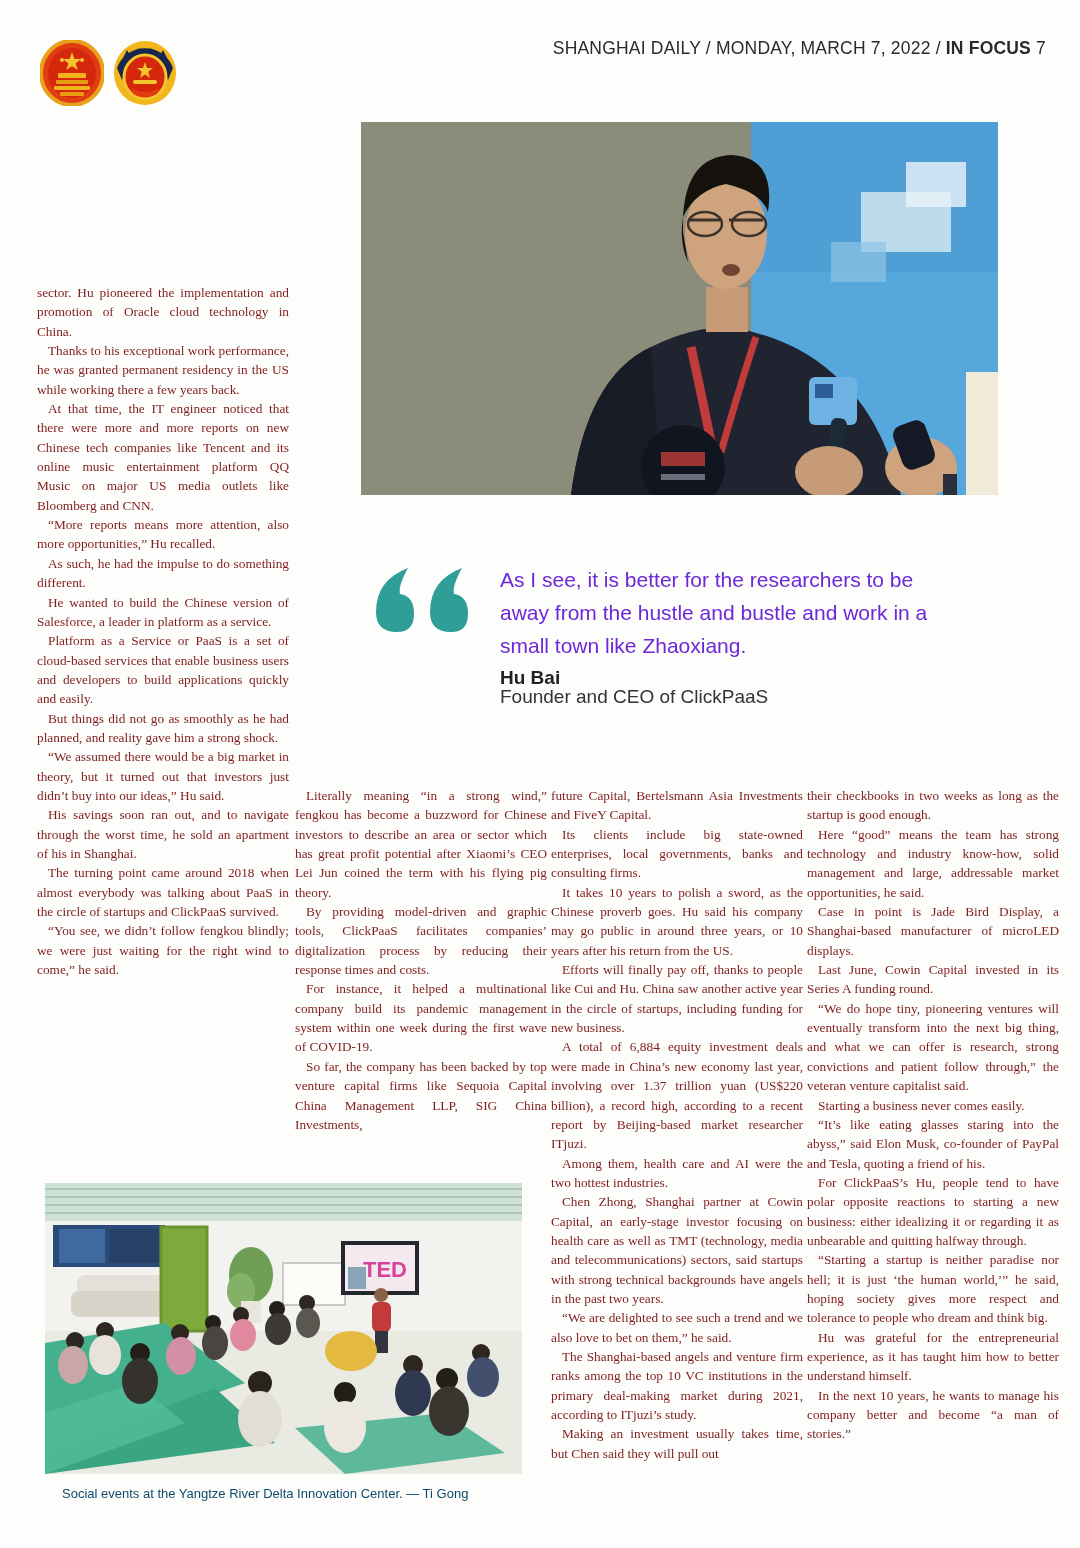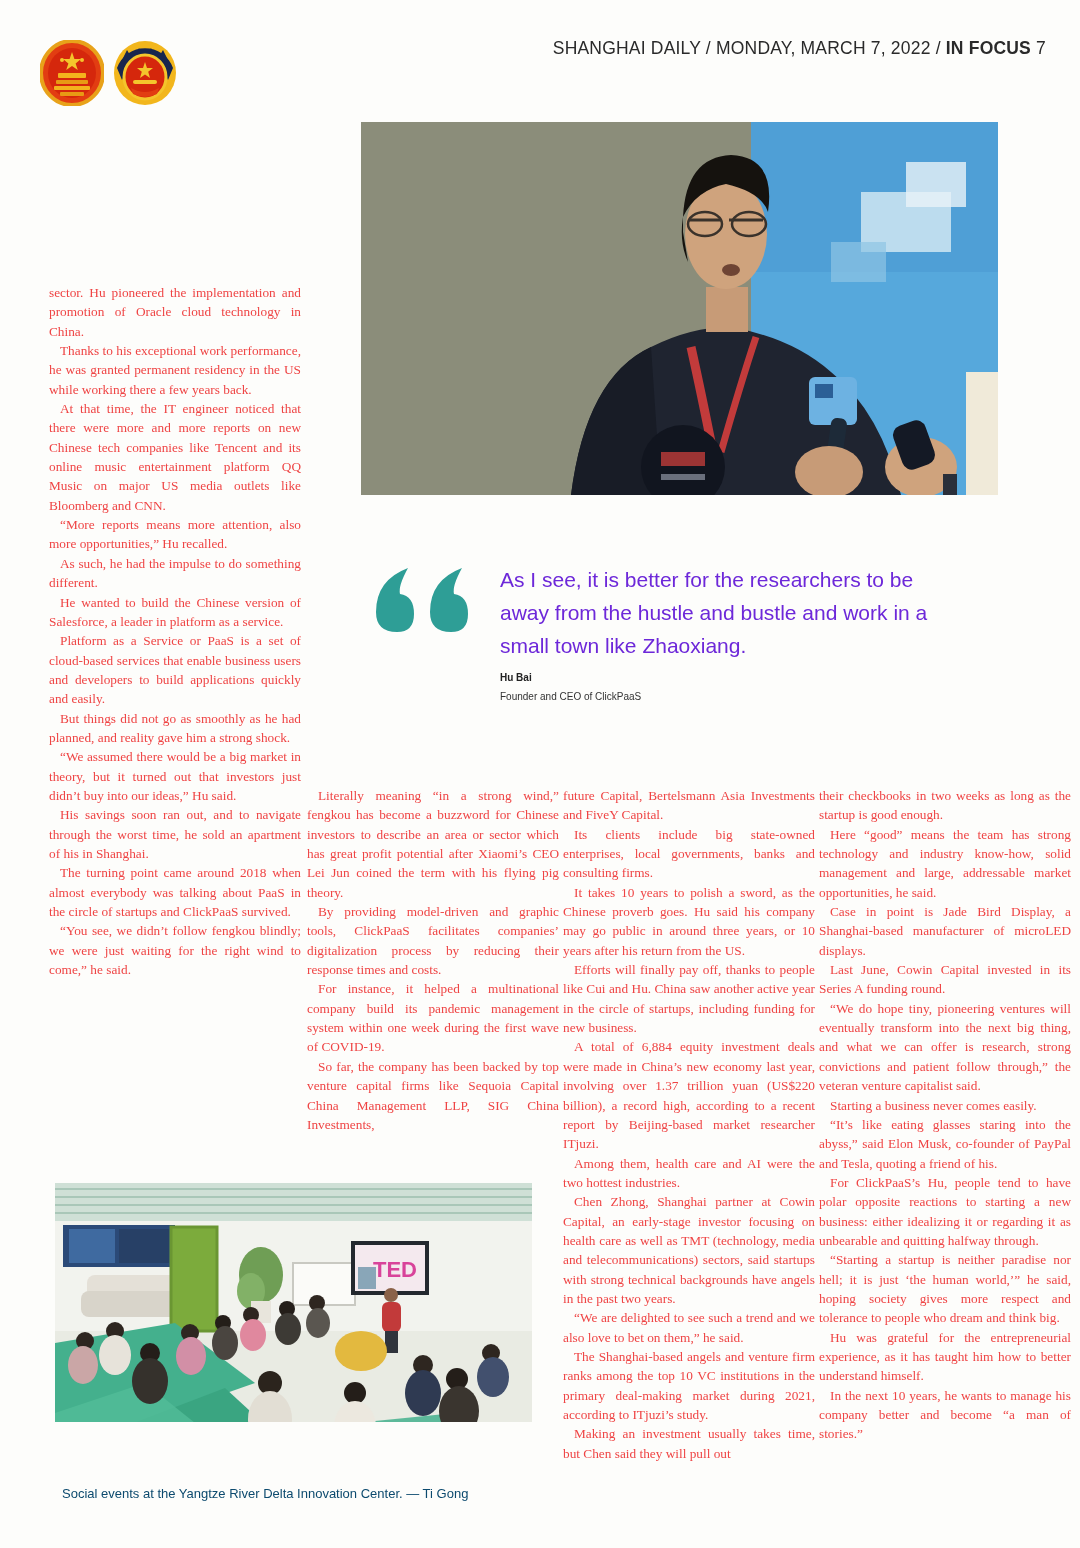--- a/index.html
+++ b/index.html
@@ -19,36 +19,36 @@
   
   .photo-main{position:absolute;left:361px;top:122px;width:637px;height:373px;overflow:hidden;background:#8b8d7a;}
   
   .quote-mark{position:absolute;left:368px;top:560px;width:120px;height:90px;color:#2E9E96;}
   .quote-text{
     position:absolute;left:500px;top:563px;width:430px;
     font-family:"Liberation Sans",sans-serif;font-weight:300;font-size:21px;line-height:33px;color:#6d28d9;
   }
   .quote-author{
     position:absolute;left:500px;top:668px;width:430px;
-    font-family:"Liberation Sans",sans-serif;font-size:10px;line-height:19px;color:#333;
+    font-family:"Liberation Sans",sans-serif;font-size:19px;line-height:19px;color:#333;
   }
   .quote-author .name{font-weight:bold;color:#222;}
   
   .col{
     position:absolute;width:252px;font-size:13.3px;line-height:19.35px;
-    text-align:justify;color:#ef4444;margin-left:12px;
+    text-align:justify;color:#7f1d1d;
   }
   .col p{margin:0;text-indent:11px;}
   .col.no-first-indent p:first-child{text-indent:0;}
   #col1{left:37px;top:283px;}
   #col2{left:295px;top:786px;}
   #col3{left:551px;top:786px;}
   #col4{left:807px;top:786px;}
   
-  .photo-event{position:absolute;left:55px;top:1183px;width:477px;height:239px;overflow:hidden;background:#ec4899;}
+  .photo-event{position:absolute;left:45px;top:1183px;width:477px;height:291px;overflow:hidden;background:#ec4899;}
   .caption{
     position:absolute;left:62px;top:1486px;width:475px;
     font-family:"Liberation Sans",sans-serif;font-weight:normal;font-size:13px;color:#0c4a6e;
   }
 </style>
 </head>
 <body>
 
 <div id="page">
 

